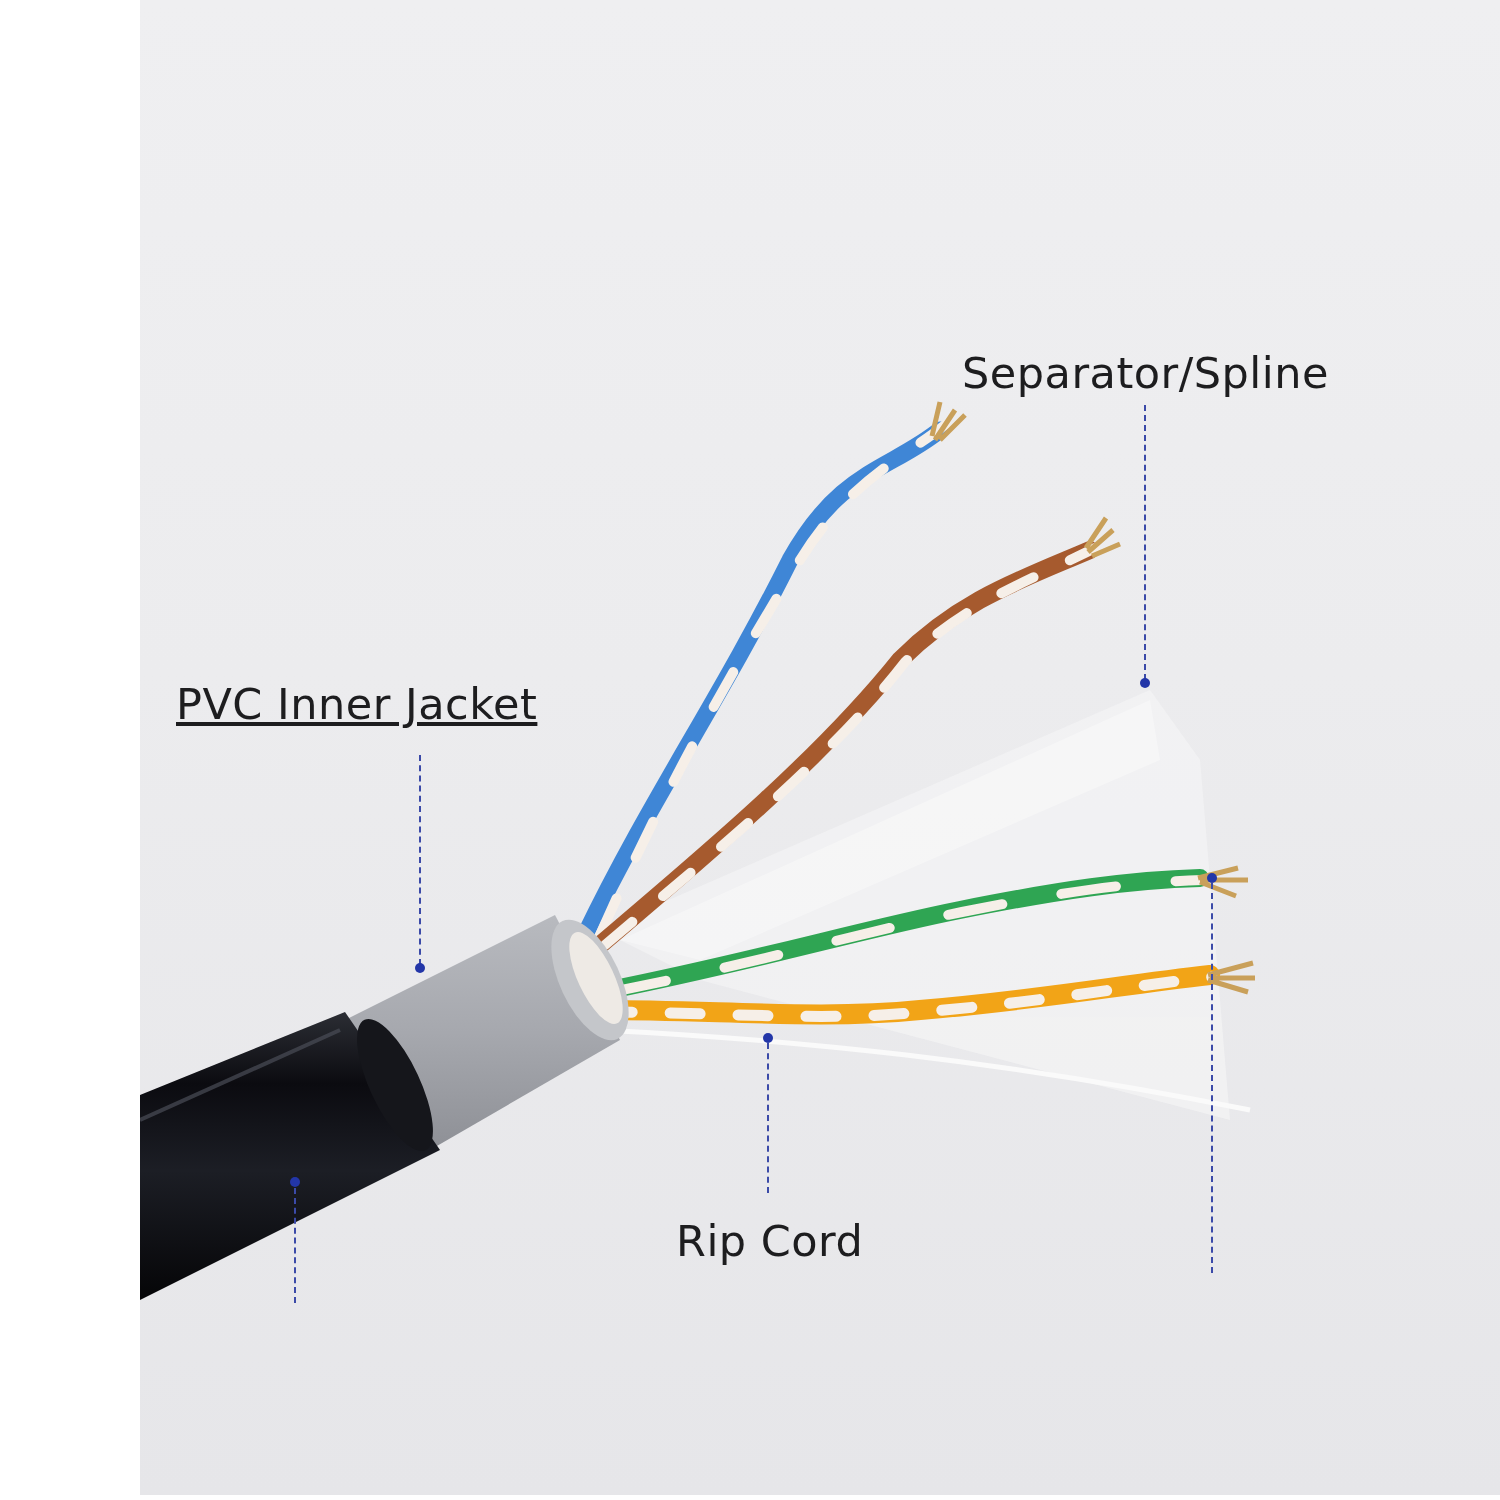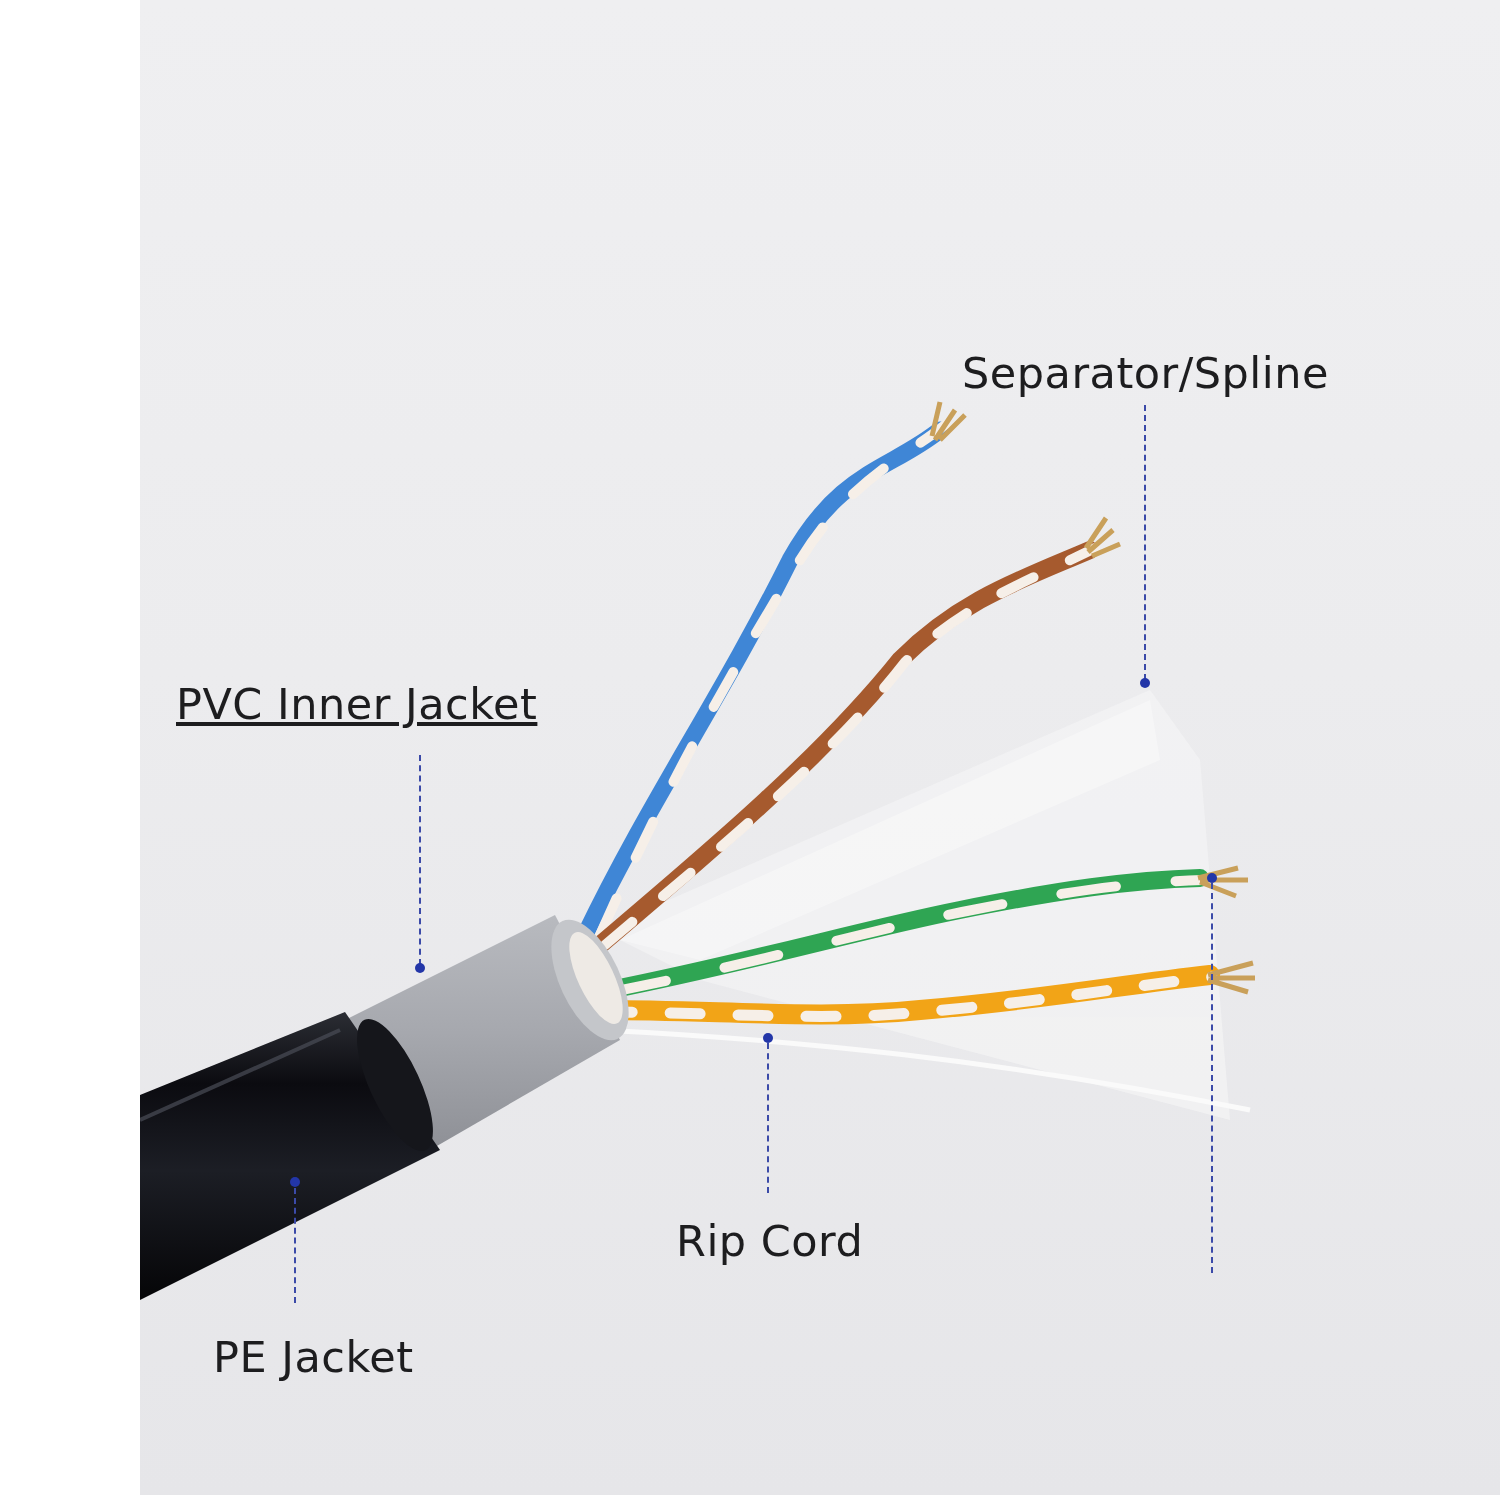--- a/index.html
+++ b/index.html
@@ -90,14 +90,13 @@
 
   <div class="dot" style="left:623px; top:1033px;"></div>
   <div class="leader" style="left:627px; top:1043px; height:150px;"></div>
   <div class="label" style="left:536px; top:1200px;margin-top:16px;">Rip Cord</div>
 
   <div class="dot" style="left:1067px; top:873px;"></div>
   <div class="leader" style="left:1071px; top:883px; height:390px;"></div>
 
   <div class="dot" style="left:150px; top:1177px;"></div>
   <div class="leader" style="left:154px; top:1188px; height:115px;"></div>
-  <div class="label" style="left:73px; top:1332px;">PE Jacket</div>
 </div>
 
 </body></html>

